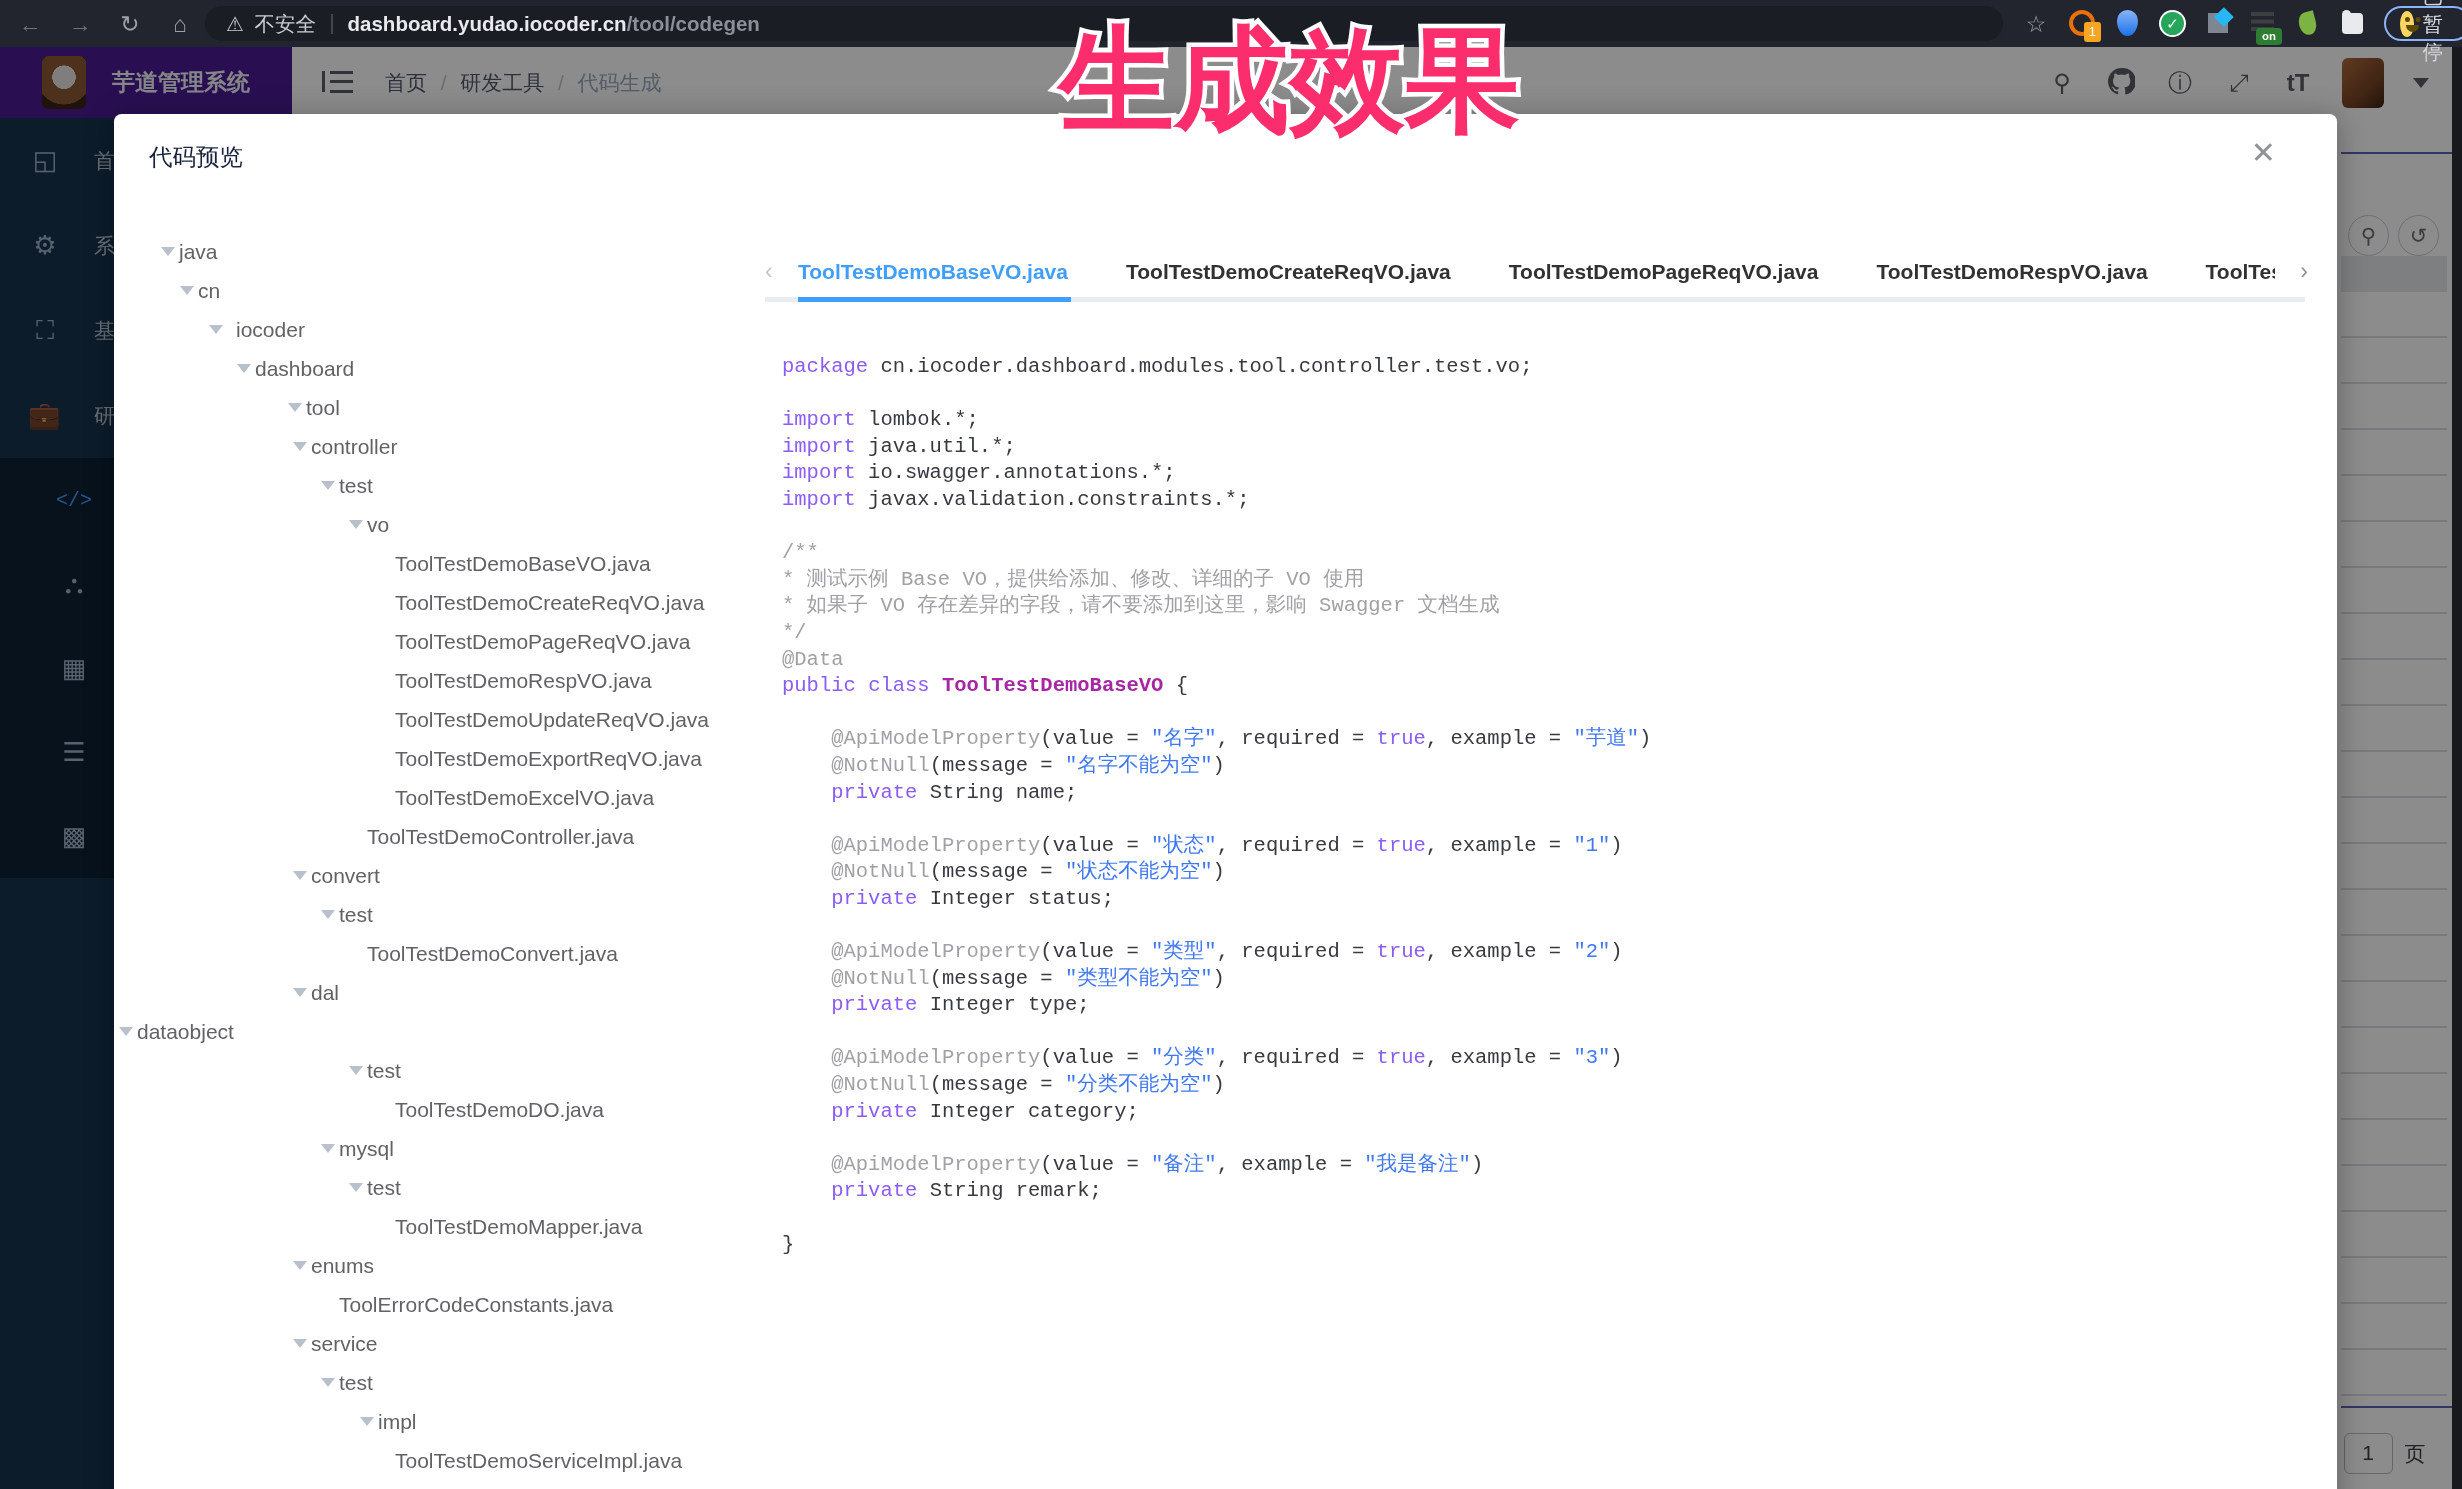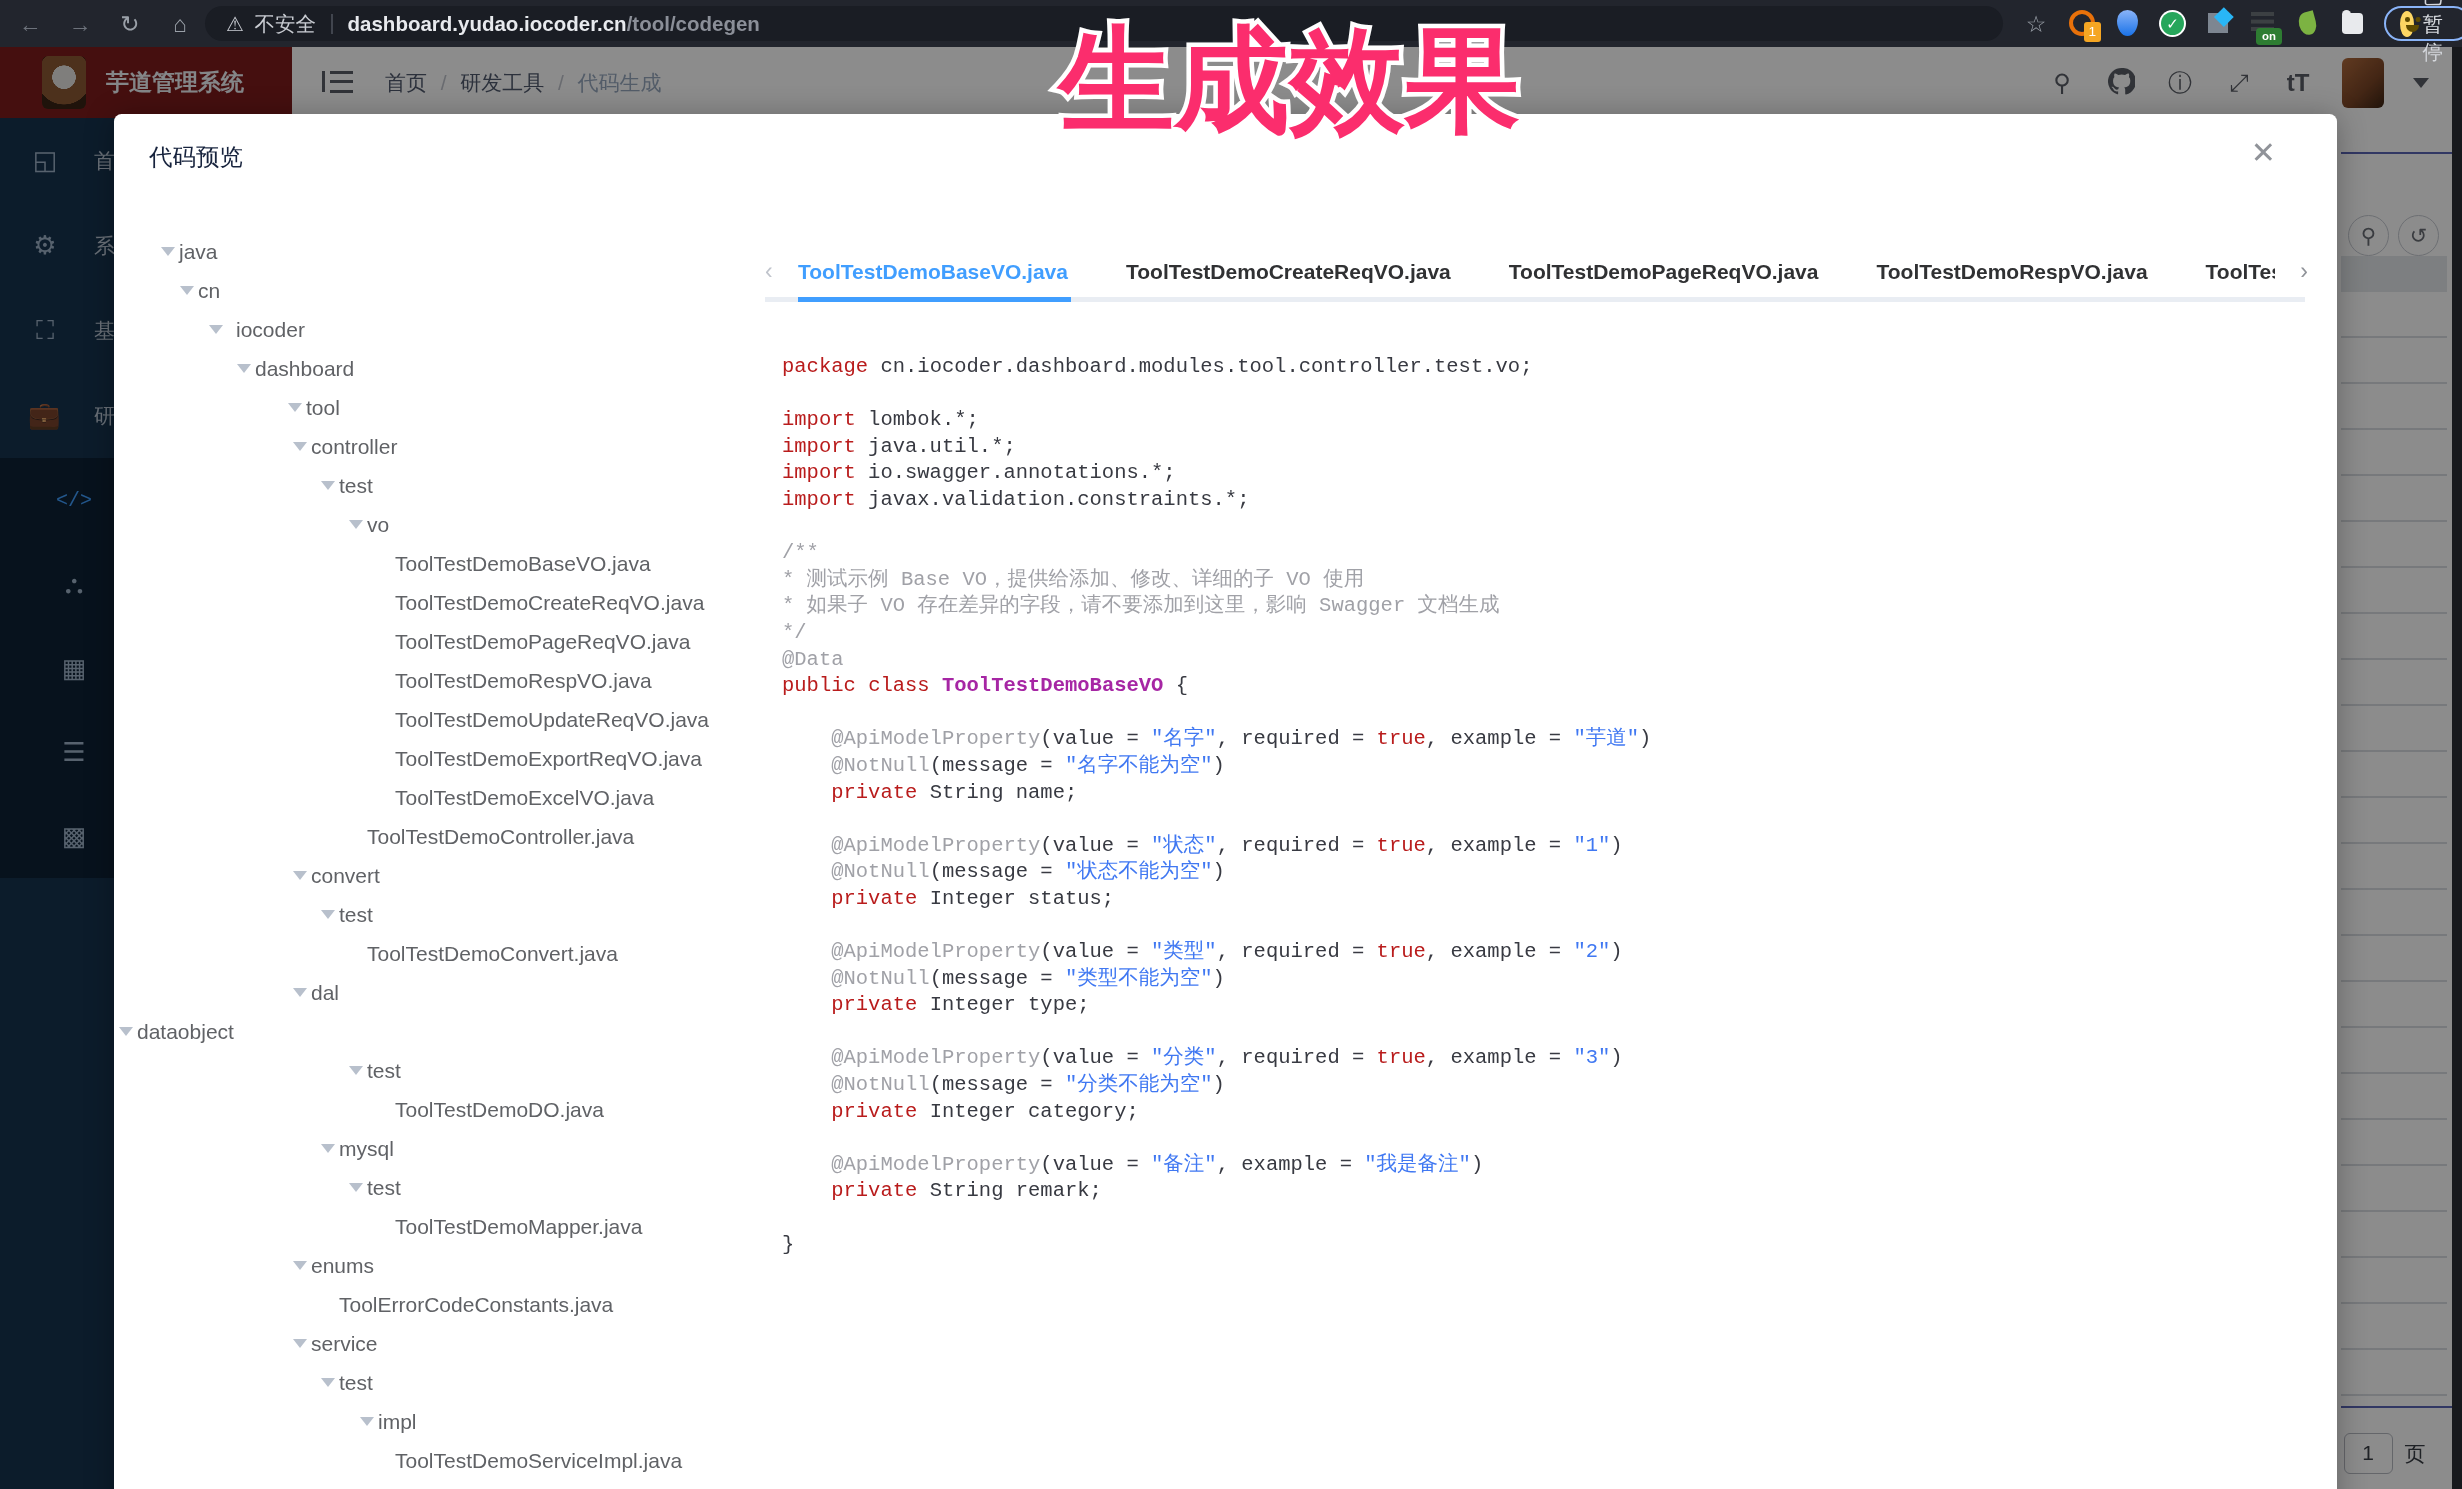--- a/index.html
+++ b/index.html
@@ -43,21 +43,21 @@
   .crumbs .cur { color:#97a8be; }
   .hdr-right { margin-left:auto; display:flex; align-items:center; gap:29px; padding-right:33px; }
   .hdr-ico { width:30px; height:30px; color:#5a5e66; font-size:24px; text-align:center; line-height:30px; }
   .hdr-avatar { width:42px; height:50px; border-radius:6px;
                 background:linear-gradient(135deg,#b06a3c,#7a4526 60%,#3c2414); }
   .hdr-caret { width:0; height:0; border-left:8.3px solid transparent; border-right:8.3px solid transparent;
                border-top:10px solid #5a5e66; }
 
   
   .sidebar { position:absolute; left:0; top:47px; width:292px; height:1443px; background:#17344f; z-index:1; }
-  .logo-row { height:71px; background:#7f1d1d; display:flex; align-items:center; padding-left:42px; gap:20px; }
+  .logo-row { height:71px; background:#4c1d95; display:flex; align-items:center; padding-left:42px; gap:26px; }
   .logo-img { width:44px; height:53px; border-radius:6px;
               background:radial-gradient(circle at 50% 40%, #e8e6e2 0 30%, #8c5a34 31% 70%, #3a2415 71%); }
   .brand { color:#f0f4f8; font-size:23px; font-weight:bold; white-space:nowrap; }
   .menu-item { height:85px; display:flex; align-items:center; gap:33px; padding-left:29px;
                color:#bfcbd9; font-size:21px; white-space:nowrap; }
   .submenu { background:#0d2235; }
   .menu-item.sub { height:84px; padding-left:58px; }
   .menu-item.active { color:#409eff; }
   .m-ico { width:32px; height:32px; flex:0 0 auto; display:flex; align-items:center; justify-content:center;
            font-size:26px; color:#9fb3c8; }
@@ -106,21 +106,21 @@
   .tab { font-size:21px; color:#303133; font-weight:bold; line-height:61px; margin-right:58px; flex:0 0 auto; }
   .tab.active { color:#409eff; }
   .tabs-track { position:absolute; left:0; right:0; top:56px; height:4.6px; background:#e9edf3; }
   .tabs-ink { position:absolute; left:33px; top:56px; height:4.6px; width:273px; background:#409eff; }
 
   
   .code { position:absolute; left:668px; top:240px; width:1525px;
           font-family:"Liberation Mono", monospace; font-size:20.5px; line-height:26.6px;
           white-space:pre; color:#383a42; }
   .code-line { min-height:26.6px; }
-  .c-kw { color:#b91c1c; }
+  .c-kw { color:#8b5cf6; }
   .c-ann, .c-cmt { color:#a0a1a7; }
   .c-str { color:#4078f2; }
   .c-cls { color:#a626a4; font-weight:bold; }
   .c-pl { color:#383a42; }
 
   
   .annotation { position:absolute; left:1024px; top:6px; z-index:60; }
 </style>
 </head>
 <body>

